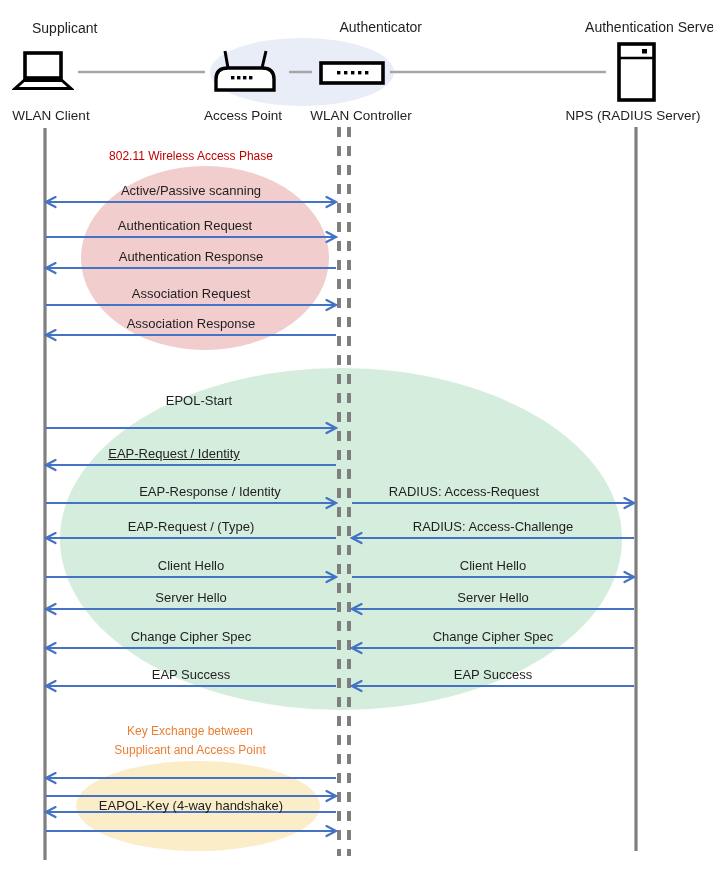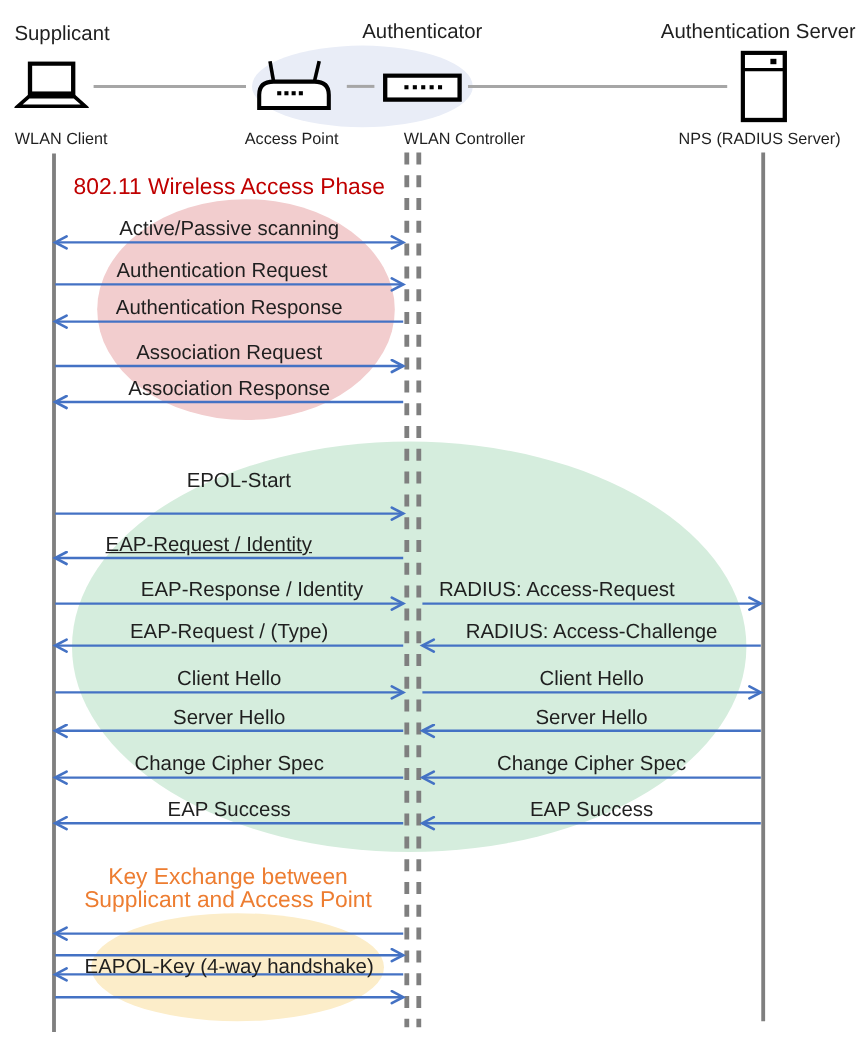--- a/index.html
+++ b/index.html
@@ -8,36 +8,37 @@
     width:713px;height:875px;
     background:#ffffff;
     font-family:"Liberation Sans", sans-serif;
     color:#1F1F1F;
     overflow:hidden;
   }
   svg.layer{position:absolute;left:0;top:0;z-index:1;}
   .icon-wrap{position:absolute;z-index:3;}
   .role-label{
     position:absolute;z-index:4;
-    font-size:17px;line-height:16px;color:#1F1F1F;
+    font-size:14px;line-height:16px;color:#1F1F1F;
     white-space:nowrap;
+    margin-left:20px;
   }
   .node-label{
     position:absolute;z-index:4;top:108px;
     font-size:13.5px;line-height:16px;color:#1F1F1F;
     width:200px;text-align:center;white-space:nowrap;
   }
   .phase-title{
     position:absolute;z-index:4;
-    font-size:19px;line-height:19px;text-align:center;
+    font-size:12px;line-height:19px;text-align:center;
     white-space:nowrap;
   }
   .msg-label{
     position:absolute;z-index:4;
-    font-size:17px;line-height:15px;text-align:center;
+    font-size:13px;line-height:15px;text-align:center;
     color:#1F1F1F;white-space:nowrap;
   }
 </style>
 </head>
 <body>
 
 <div class="stage">
 
   <svg class="layer" id="diagram-svg" width="713" height="875" viewBox="0 0 713 875">
     <defs>
@@ -126,21 +127,21 @@
   <div class="icon-wrap" style="left:617px;top:42px;">
     <svg width="40" height="61" viewBox="0 0 40 61">
       <rect x="2" y="2" width="35" height="56" fill="#ffffff" stroke="#000000" stroke-width="3.6"></rect>
       <line x1="2" y1="16" x2="37" y2="16" stroke="#000000" stroke-width="2.6"></line>
       <rect x="25" y="7" width="5" height="4.5" fill="#000000"></rect>
     </svg>
   </div>
 
   <div class="node-label" style="left:-49px;">WLAN Client</div>
   <div class="node-label" style="left:143px;">Access Point</div>
-  <div class="node-label" style="left:261px;padding-left:26px;">WLAN Controller</div>
+  <div class="node-label" style="left:261px;">WLAN Controller</div>
   <div class="node-label" style="left:533px;">NPS (RADIUS Server)</div>
 
   <div class="phase-title" id="title-phase-0" style="left: 41px; top: 147px; width: 300px; color: rgb(192, 0, 0);">802.11 Wireless Access Phase</div>
   <div class="phase-title" id="title-phase-2" style="left: 70px; top: 722px; width: 240px; color: rgb(237, 125, 49);">
     <div>Key Exchange between</div>
     <div>Supplicant and Access Point</div>
   </div>
 
   <div id="msg-labels">
       <div class="msg-label" style="left: 46px; width: 290px; top: 183px;">Active/Passive scanning</div>

